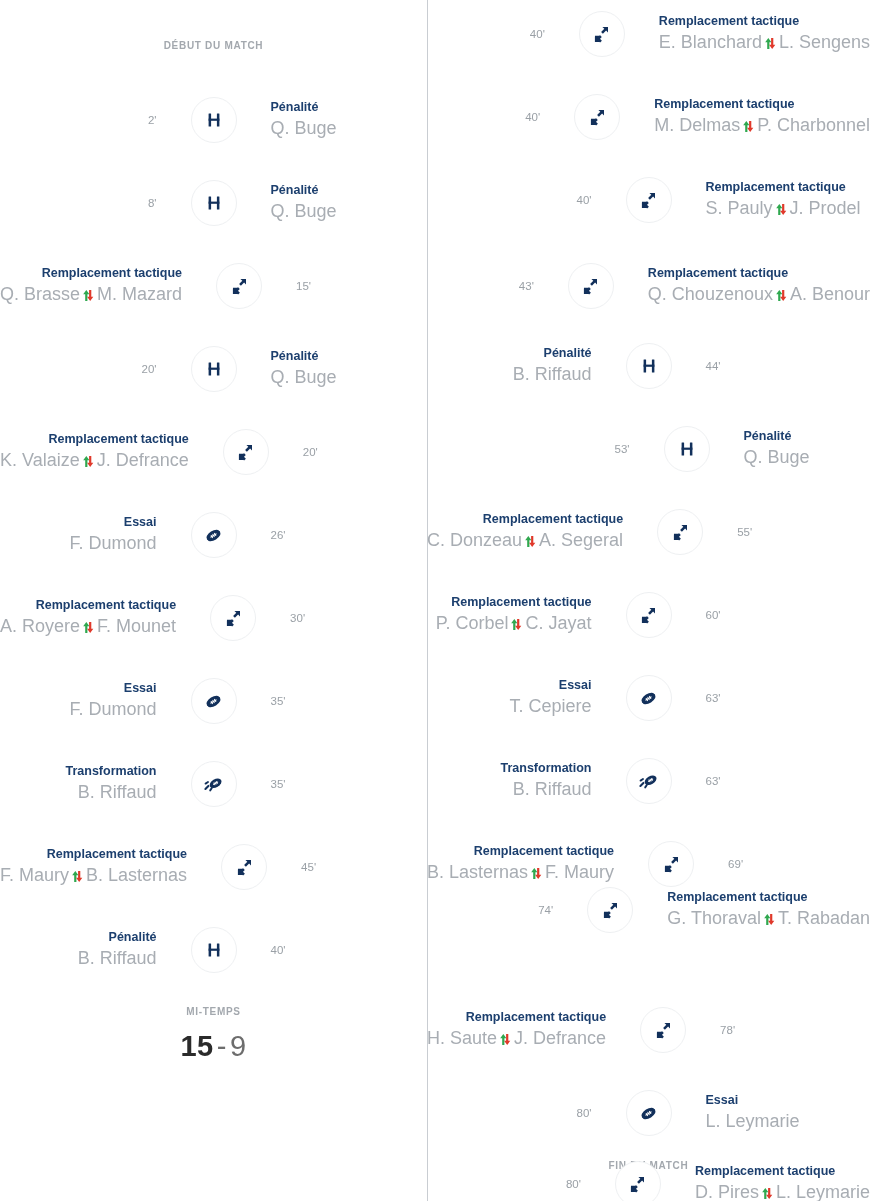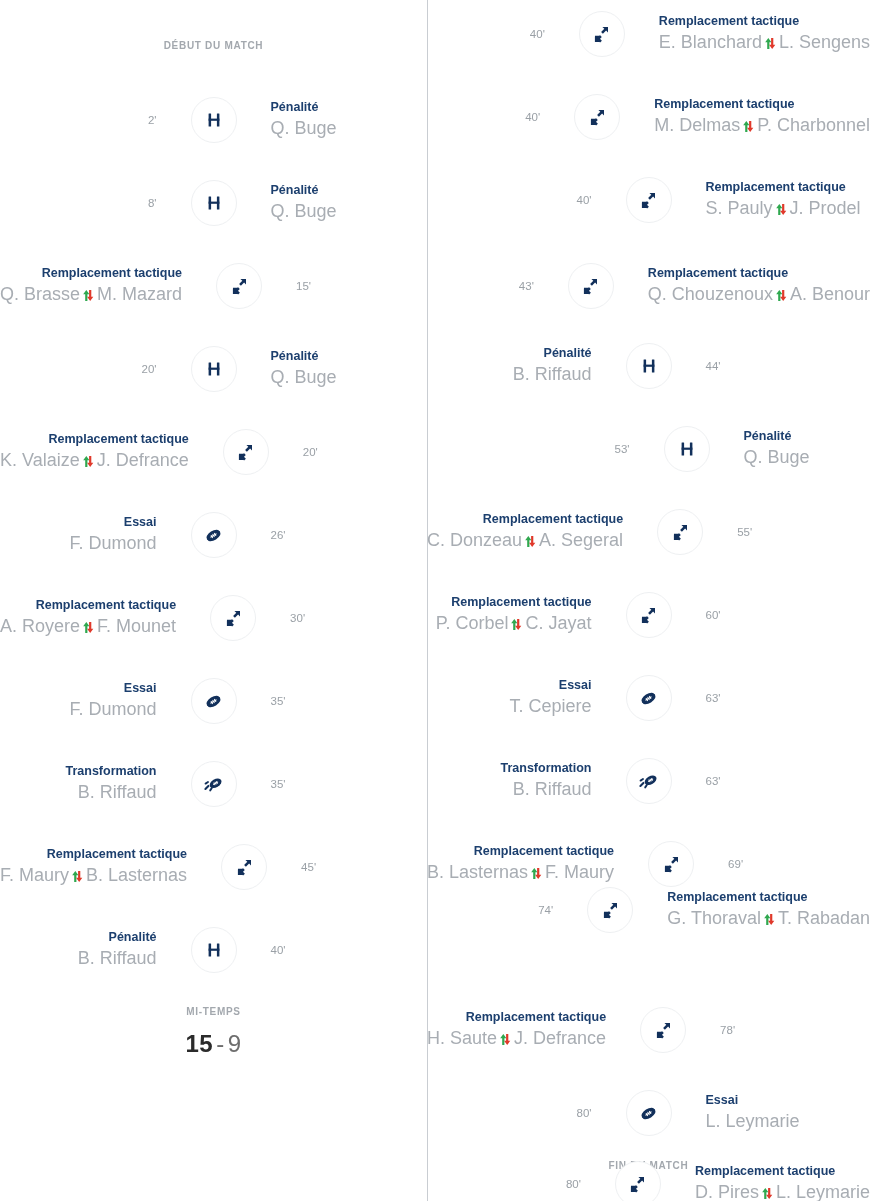--- a/index.html
+++ b/index.html
@@ -25,21 +25,21 @@
     letter-spacing: 0.7px;
     color: #a3a8ae;
     width: 100%;
   }
   .kickoff  { position: absolute; top: 40px;   left: 0; }
   .halftime-wrap { position: absolute; top: 1006px; left: 0; width: 100%; text-align: center; }
   .fulltime { position: absolute; top: 1160px; left: 0; }
 
   .score {
     margin-top: 13px;
-    font-size: 24px;
+    font-size: 29px;
     color: #3e3e3e;
     letter-spacing: 0.5px;
   }
   .score .home { font-weight: bold; color: #2b2b2b; }
   .score .sep  { color: #6d6d6d; font-weight: normal; padding: 0 3px; }
   .score .away { font-weight: normal; color: #6d6d6d; }
 
   
   .event {
     position: absolute;

